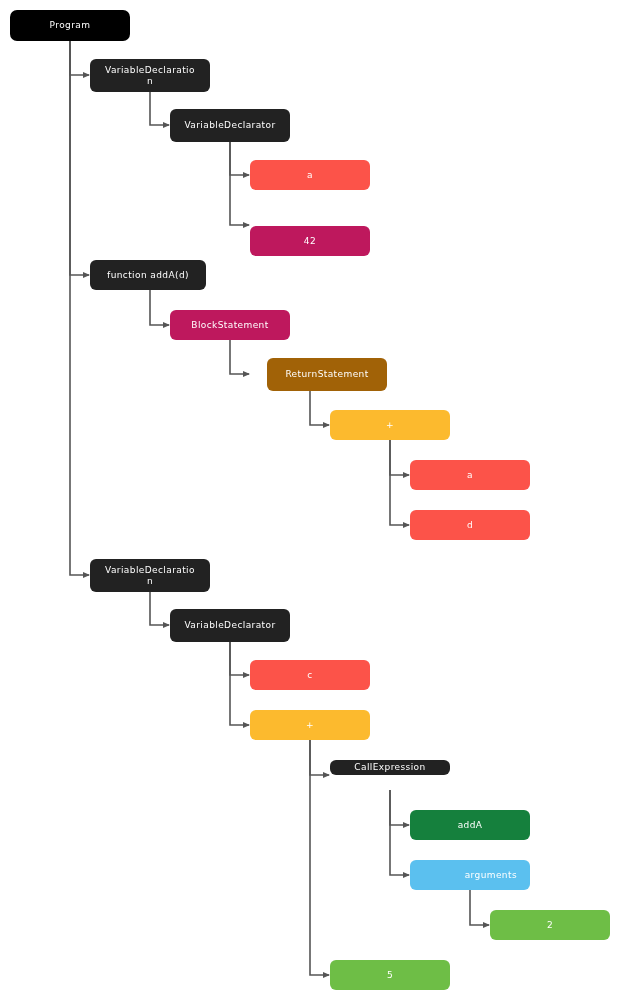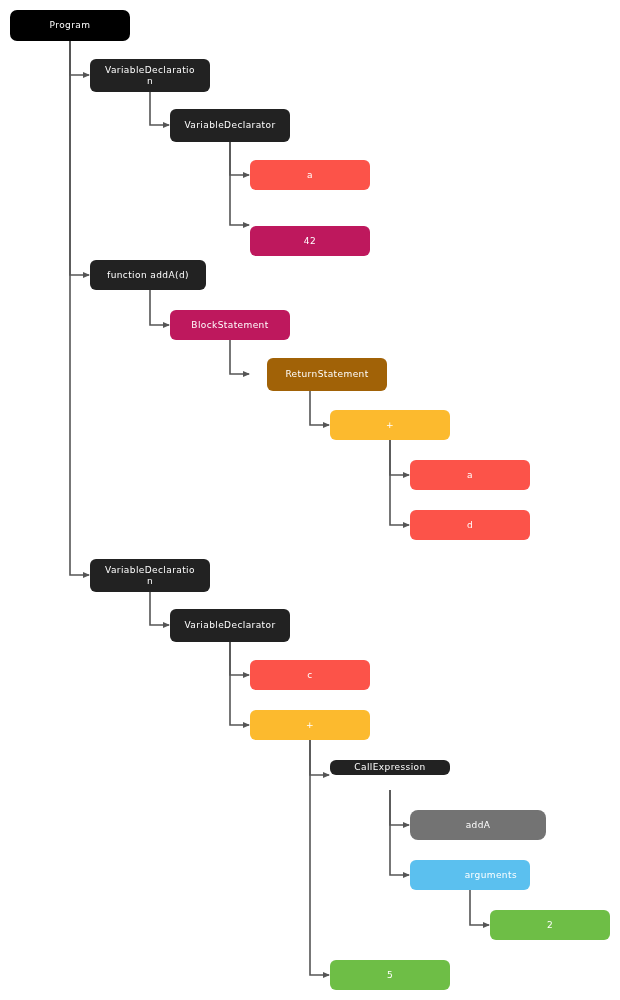--- a/index.html
+++ b/index.html
@@ -131,21 +131,21 @@
       </div>
       <div class="node node-red" style="left: 250px; top: 660px; width: 120px; height: 30px; background: rgb(252, 83, 73);">
         <span class="node-label">c</span>
       </div>
       <div class="node node-orange" style="left: 250px; top: 710px; width: 120px; height: 30px; background: rgb(252, 186, 46);">
         <span class="node-label">+</span>
       </div>
       <div class="node node-dark" style="left: 330px; top: 760px; width: 120px; height: 15px; background: rgb(34, 34, 34);">
         <span class="node-label">CallExpression</span>
       </div>
-      <div class="node node-red" style="left: 410px; top: 810px; width: 136px; height: 30px; background: #737373; border-radius: 8px;">
+      <div class="node node-red" style="left: 410px; top: 810px; width: 120px; height: 30px; background: #15803d;">
         <span class="node-label">addA</span>
       </div>
       <div class="node node-blue" style="left: 410px; top: 860px; width: 120px; height: 30px; background: rgb(91, 192, 239); text-align: right;">
         <span class="node-label">arguments</span>
       </div>
       <div class="node node-green" style="left: 490px; top: 910px; width: 120px; height: 30px; background: rgb(110, 190, 70);">
         <span class="node-label">2</span>
       </div>
       <div class="node node-green" style="left: 330px; top: 960px; width: 120px; height: 30px; background: rgb(110, 190, 70);">
         <span class="node-label">5</span>

